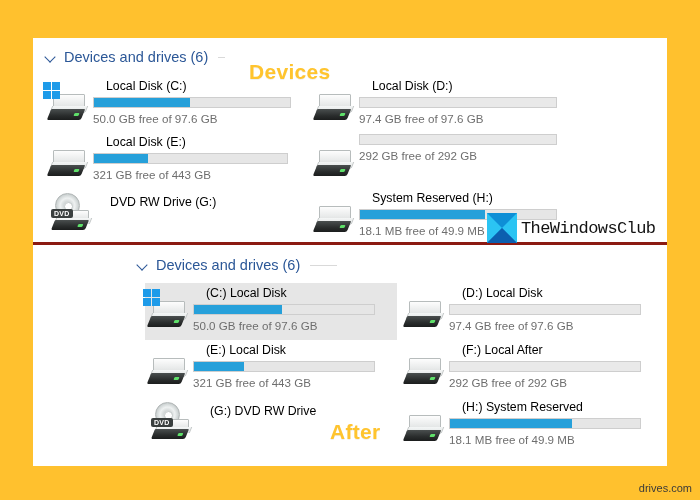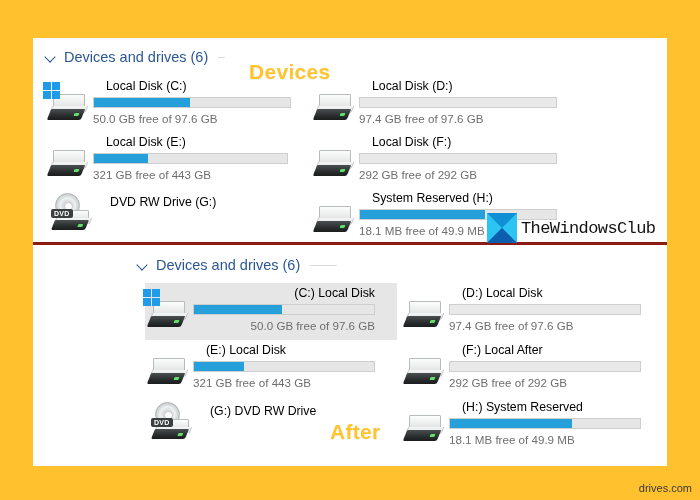--- a/index.html
+++ b/index.html
@@ -53,21 +53,21 @@
     background:#d9d9d9;
     margin-left:10px;
     flex:1 1 auto;
   }
   
   .tile{
     position:absolute;
     display:flex;
     align-items:flex-start;
   }
-  .tile.selected{ background:#E6E6E6;text-align:right; }
+  .tile.selected{ background:#E6E6E6; }
   .tile .icon-wrap{
     width:48px; height:44px;
     position:relative;
     flex:none;
     margin-top:8px;
   }
   .tile .info{ padding-top:2px; }
   .drive-name{
     font-size:12.3px;
     color:#000;
@@ -296,21 +296,20 @@
 
   <div class="tile" style="left:278px; top:94px; width:270px; height:56px;">
     <div class="icon-wrap">
       <div class="hdd">
           <div class="body"></div>
           <div class="top"></div>
           <div class="front"></div>
         </div>
     </div>
     <div class="info" style="width:198px;">
-      <div class="drive-name">Local Disk (F:)</div>
       <div class="bar empty">
           <i style="width:0%"></i>
         </div>
       <div class="cap">292 GB free of 292 GB</div>
     </div>
   </div>
 
   <div class="tile" style="left:16px; top:150px; width:270px; height:50px;">
     <div class="icon-wrap">
       <div class="disc"></div>

